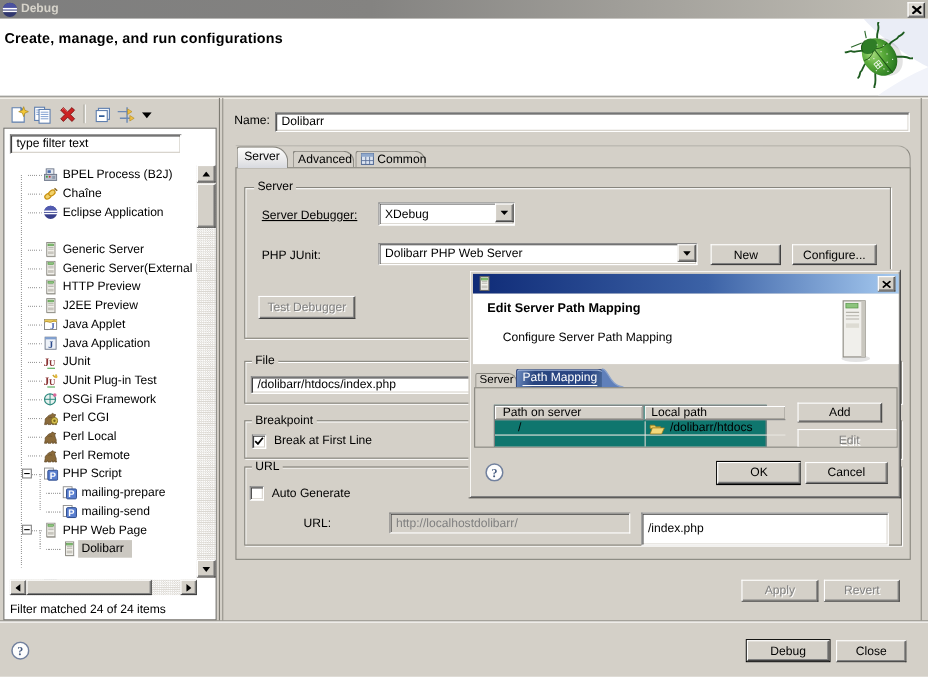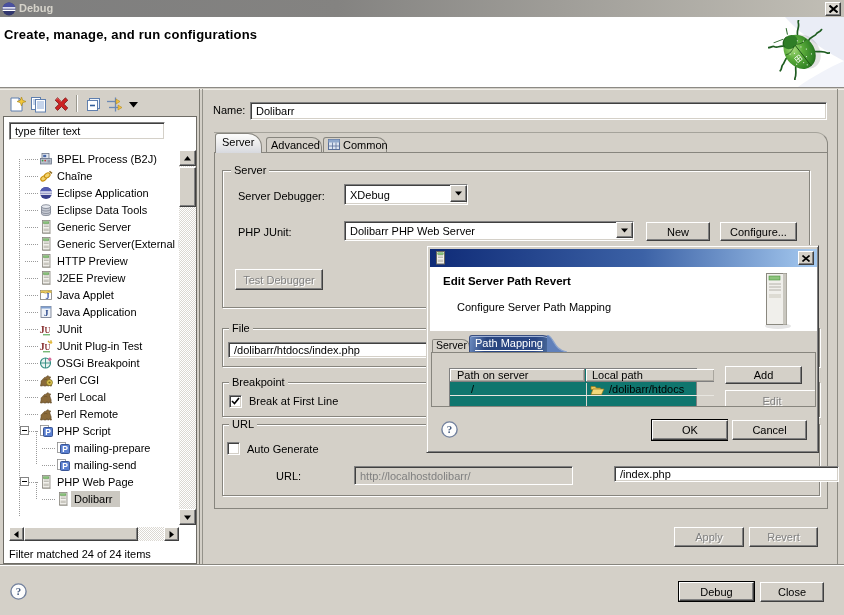--- a/index.html
+++ b/index.html
@@ -240,27 +240,20 @@
           </svg>
           <div class="ttx" style="left:47px;">Chaîne</div>
         </div>
       <div class="trow" style="top:35px;">
           <div class="dth" style="left:15px;top:8px;width:13px;"></div>
           <svg class="tico" style="left:29px" width="14" height="14" viewBox="0 0 14 14">
             <use href="#s-ecl"></use>
           </svg>
           <div class="ttx" style="left:47px;">Eclipse Application</div>
         </div>
-      <div class="trow" style="top:52px;">
-          <div class="dth" style="left:15px;top:8px;width:13px;"></div>
-          <svg class="tico" style="left:29px" width="14" height="14" viewBox="0 0 14 14">
-            <use href="#s-db"></use>
-          </svg>
-          <div class="ttx" style="left:47px;">Eclipse Data Tools</div>
-        </div>
       <div class="trow" style="top:69px;">
           <div class="dth" style="left:15px;top:8px;width:13px;"></div>
           <svg class="tico" style="left:29px" width="14" height="14" viewBox="0 0 14 14">
             <use href="#s-srv"></use>
           </svg>
           <div class="ttx" style="left:47px;">Generic Server</div>
         </div>
       <div class="trow" style="top:86px;">
           <div class="dth" style="left:15px;top:8px;width:13px;"></div>
           <svg class="tico" style="left:29px" width="14" height="14" viewBox="0 0 14 14">
@@ -308,21 +301,21 @@
           <svg class="tico" style="left:29px" width="14" height="14" viewBox="0 0 14 14">
             <use href="#s-jupi"></use>
           </svg>
           <div class="ttx" style="left:47px;">JUnit Plug-in Test</div>
         </div>
       <div class="trow" style="top:205px;">
           <div class="dth" style="left:15px;top:8px;width:13px;"></div>
           <svg class="tico" style="left:29px" width="14" height="14" viewBox="0 0 14 14">
             <use href="#s-osgi"></use>
           </svg>
-          <div class="ttx" style="left:47px;">OSGi Breakpoint</div>
+          <div class="ttx" style="left:47px;">OSGi Framework</div>
         </div>
       <div class="trow" style="top:222px;">
           <div class="dth" style="left:15px;top:8px;width:13px;"></div>
           <svg class="tico" style="left:29px" width="14" height="14" viewBox="0 0 14 14">
             <use href="#s-pcgi"></use>
           </svg>
           <div class="ttx" style="left:47px;">Perl CGI</div>
         </div>
       <div class="trow" style="top:239px;">
           <div class="dth" style="left:15px;top:8px;width:13px;"></div>
@@ -439,21 +432,21 @@
   </svg>
   <div class="abs" style="left:343px;top:139px;">Common</div>
   <div class="abs" style="left:215px;top:133px;width:47px;height:20px;background:linear-gradient(180deg,#fdfdfc,#e9e9ea 60%,#d7d9df);border:1px solid #87857e;border-bottom:none;border-radius:3px 14px 0 0;z-index:2;"></div>
   <div class="abs" style="left:222px;top:136px;z-index:2;">Server</div>
 
   <div class="abs" style="left:214px;top:152px;width:614px;height:357px;border:1px solid #87857e;background:#d4d0c8;"></div>
 
   <div class="group abs" style="left:222px;top:170px;width:588px;height:138px;">
     <div class="glabel" style="left:8px;">Server</div>
   </div>
-  <div class="abs" style="left:238px;top:190px;">Server Debugger:</div>
+  <div class="abs" style="left:238px;top:190px;text-decoration:underline;">Server Debugger:</div>
   <div class="sunken abs" style="left:344px;top:184px;width:124px;height:21px;">
     <div class="fieldtext">XDebug</div>
     <div class="btn abs" style="right:0px;top:0px;width:17px;height:17px;">
         <svg width="7" height="5" viewBox="0 0 7 5">
           <path d="M0 0.5 h7 l-3.5 4 z" fill="#000"></path>
         </svg>
       </div>
   </div>
   <div class="abs" style="left:238px;top:226px;">PHP JUnit:</div>
   <div class="sunken abs" style="left:344px;top:221px;width:290px;height:20px;">
@@ -487,21 +480,21 @@
 
   <div class="group abs" style="left:222px;top:424px;width:598px;height:72px;">
     <div class="glabel" style="left:6px;">URL</div>
   </div>
   <div class="sunken abs" style="left:227px;top:442px;width:13px;height:13px;"></div>
   <div class="abs" style="left:247px;top:443px;">Auto Generate</div>
   <div class="abs" style="left:276px;top:470px;">URL:</div>
   <div class="sunken abs" style="left:354px;top:466px;width:219px;height:19px;background:#d4d0c8;">
     <div class="fieldtext" style="color:#808080;">http://localhostdolibarr/</div>
   </div>
-  <div class="sunken abs" style="left:583px;top:466px;width:225px;height:16px;margin-left:31px;">
+  <div class="sunken abs" style="left:583px;top:466px;width:225px;height:30px;">
       <div class="fieldtext">/index.php</div>
     </div>
 
   <div class="btn disabled abs" style="left:674px;top:527px;width:70px;height:20px;">Apply</div>
   <div class="btn disabled abs" style="left:749px;top:527px;width:69px;height:20px;">Revert</div>
 
   <div class="abs" style="left:0;top:564px;width:844px;height:1px;background:#87857e;"></div>
   <div class="abs" style="left:0;top:565px;width:844px;height:1px;background:#fff;"></div>
   <svg class="abs" style="left:10px;top:583px" width="17" height="17" viewBox="0 0 17 17">
     <circle cx="8.5" cy="8.5" r="7.6" fill="#fdfdfd" stroke="#72819e" stroke-width="1.4"></circle>
@@ -525,21 +518,21 @@
       </svg>
       <div class="abs" style="left:23px;top:3px;font-weight:bold;color:#fff;margin-top:40px;">Edit Server</div>
       <div class="btn abs" style="right:3px;top:2px;width:16px;height:14px;">
         <svg width="8" height="7" viewBox="0 0 8 7">
             <path d="M0.5 0.5 L7.5 6.5 M7.5 0.5 L0.5 6.5" stroke="#000" stroke-width="1.6" fill="none"></path>
           </svg>
       </div>
     </div>
 
     <div class="abs" style="left:3px;top:21px;width:387px;height:64px;background:#fff;">
-      <div class="abs" style="left:13px;top:8px;font-weight:bold;font-size:11.5px;">Edit Server Path Revert</div>
+      <div class="abs" style="left:13px;top:8px;font-weight:bold;font-size:11.5px;">Edit Server Path Mapping</div>
       <div class="abs" style="left:27px;top:34px;">Configure Server Path Mapping</div>
       <svg class="abs" style="left:333px;top:5px" width="30" height="58" viewBox="0 0 30 58">
         <ellipse cx="15" cy="54" rx="13" ry="3" fill="#e4e4e4"></ellipse>
         <rect x="3.5" y="1.5" width="20" height="51" fill="#f0efeb" stroke="#8a887f"></rect>
         <rect x="20" y="1.5" width="3.5" height="51" fill="#c9c7bf"></rect>
         <rect x="6" y="4" width="11" height="4" fill="#8cc47c" stroke="#4c8f3f" stroke-width="0.6"></rect>
         <path d="M6 12h12 M6 15h12 M6 18h12" stroke="#b4b2aa" stroke-width="1"></path>
         <rect x="6" y="22" width="12" height="4" fill="#dddbd3"></rect>
       </svg>
     </div>

